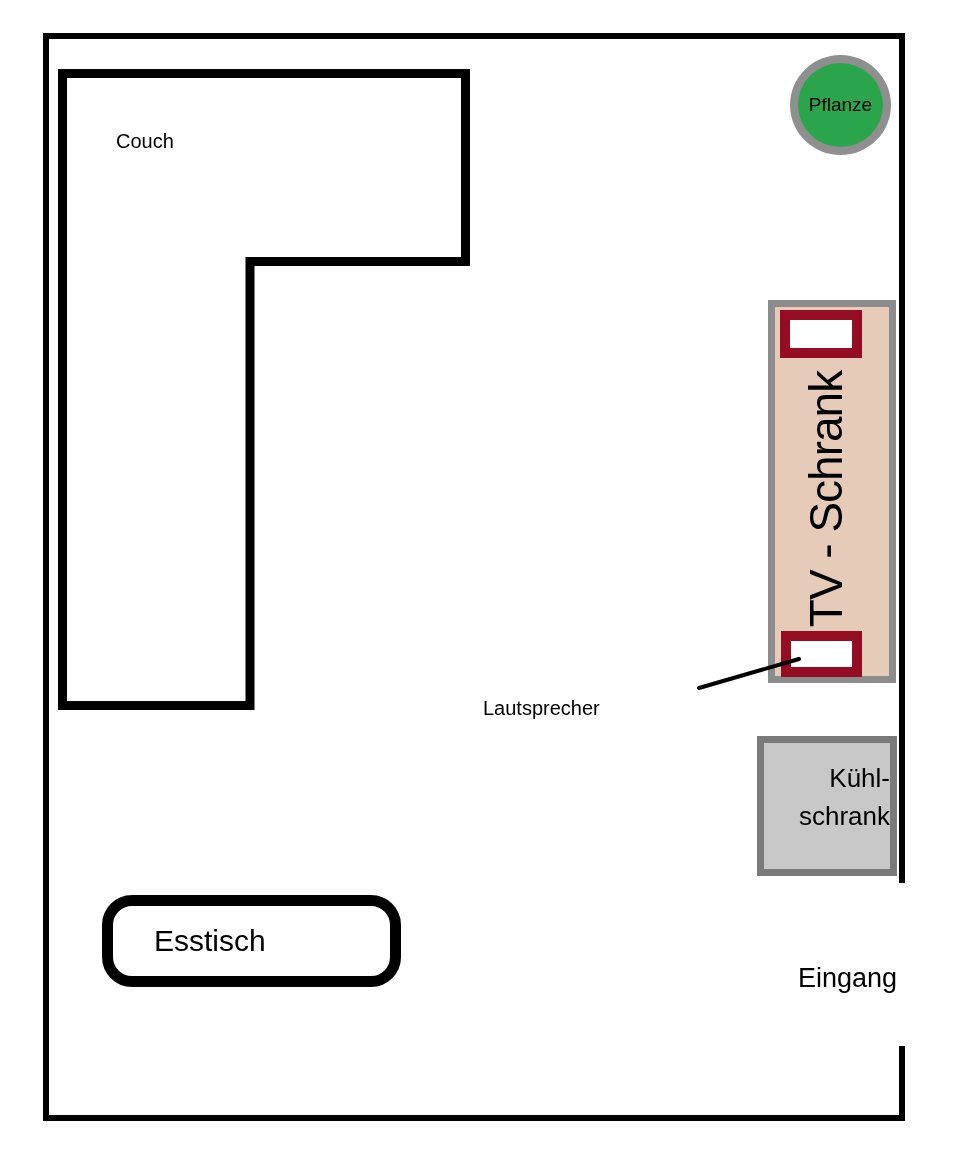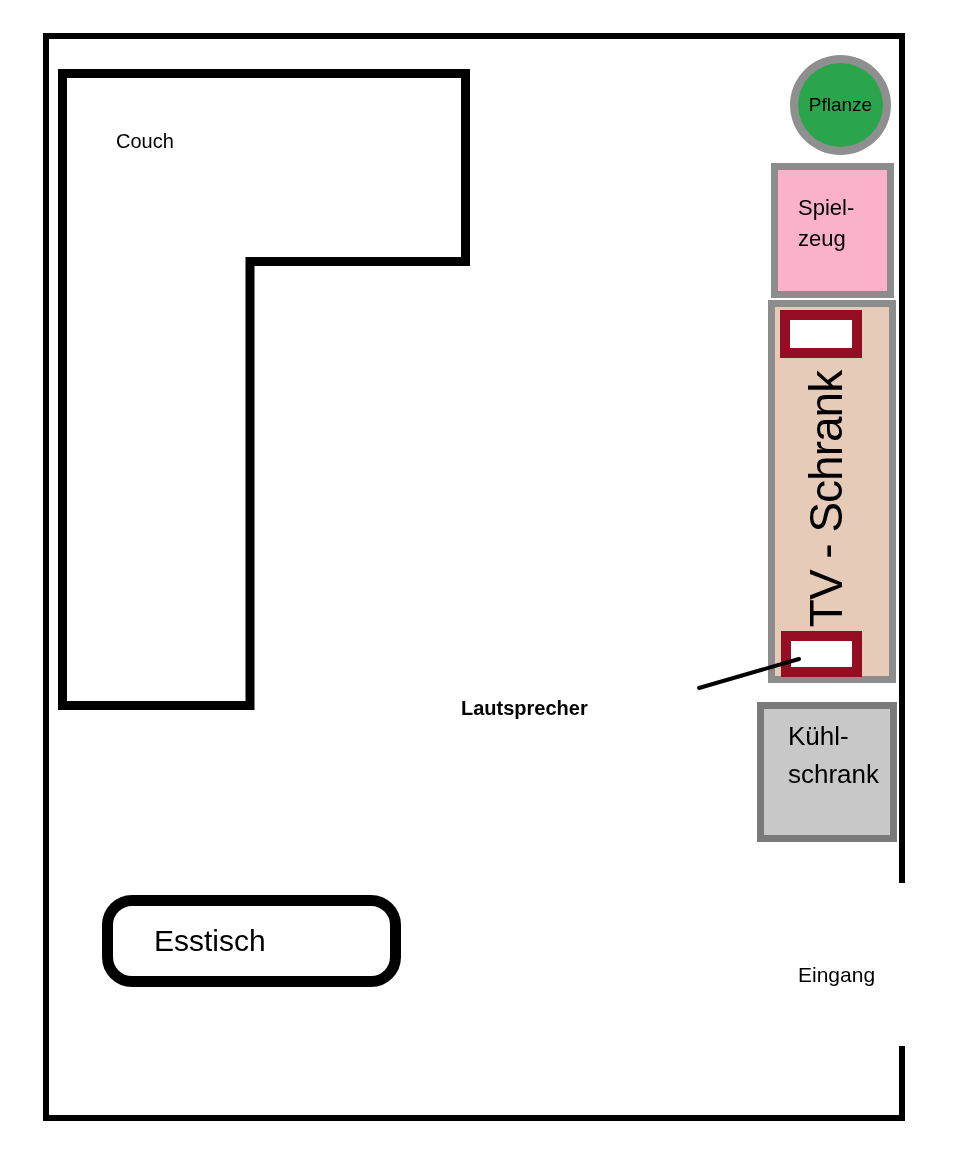--- a/index.html
+++ b/index.html
@@ -30,22 +30,22 @@
   .pointer-svg { z-index: 8; }
 
   .plain-label {
     position: absolute;
     font-size: 20px;
     line-height: 1.15;
     white-space: nowrap;
     z-index: 5;
   }
   .couch-label        { left: 116px; top: 130px; }
-  .lautsprecher-label { left: 461px; top: 697px; font-weight: bold; }
-  .eingang-label      { left: 798px; top: 963px; font-size: 21px; }
+  .lautsprecher-label { left: 483px; top: 697px; }
+  .eingang-label      { left: 798px; top: 963px; font-size: 27px; }
 
   .esstisch {
     position: absolute;
     left: 102px; top: 895px;
     width: 299px; height: 92px;
     box-sizing: border-box;
     border: 11px solid #000;
     border-radius: 30px;
     background: #fff;
     display: flex; align-items: center;
@@ -102,28 +102,29 @@
     box-sizing: border-box;
     border: 10px solid #950D23;
     background: #fff;
     z-index: 6;
   }
   .speaker-top    { left: 780px; top: 310px; width: 82px; height: 48px; }
   .speaker-bottom { left: 781px; top: 631px; width: 81px; height: 46px; }
 
   .kuehlschrank {
     position: absolute;
-    left: 757px; top: 702px;
+    left: 757px; top: 736px;
     width: 140px; height: 140px;
     box-sizing: border-box;
     border: 7px solid #7A7A7A;
-    padding: 8px 0 0 24px;
+    padding: 16px 0 0 24px;
     font-size: 26px;
     line-height: 38px;
     z-index: 4;
+    text-align: right;
   }
 </style>
 </head>
 <body>
 
 <div class="canvas">
 
   <div class="wall wall-top" style="background-color: rgb(0, 0, 0);"></div>
   <div class="wall wall-left" style="background-color: rgb(0, 0, 0);"></div>
   <div class="wall wall-bottom" style="background-color: rgb(0, 0, 0);"></div>
@@ -136,24 +137,20 @@
   <div class="plain-label couch-label">Couch</div>
 
   <div class="esstisch" style="border-color: rgb(0, 0, 0);">
     <span>Esstisch</span>
   </div>
 
   <div class="pflanze" style="background-color: rgb(42, 165, 76); border-color: rgb(143, 143, 143);">
     <span>Pflanze</span>
   </div>
 
-  <div class="spielzeug" style="background-color: rgb(251, 177, 202); border-color: rgb(140, 140, 140);">
-    <div>Spiel-</div>
-    <div>zeug</div>
-  </div>
 
   <div class="tv-schrank" style="background-color: rgb(230, 203, 185); border-color: rgb(140, 140, 140);"></div>
   <div class="tv-label">TV - Schrank</div>
   <div class="speaker speaker-top" style="background-color: rgb(255, 255, 255); border-color: rgb(149, 13, 35);"></div>
   <div class="speaker speaker-bottom" style="background-color: rgb(255, 255, 255); border-color: rgb(149, 13, 35);"></div>
 
   <div class="kuehlschrank" style="background-color: rgb(200, 200, 200); border-color: rgb(122, 122, 122);">
     <div>Kühl-</div>
     <div>schrank</div>
   </div>

